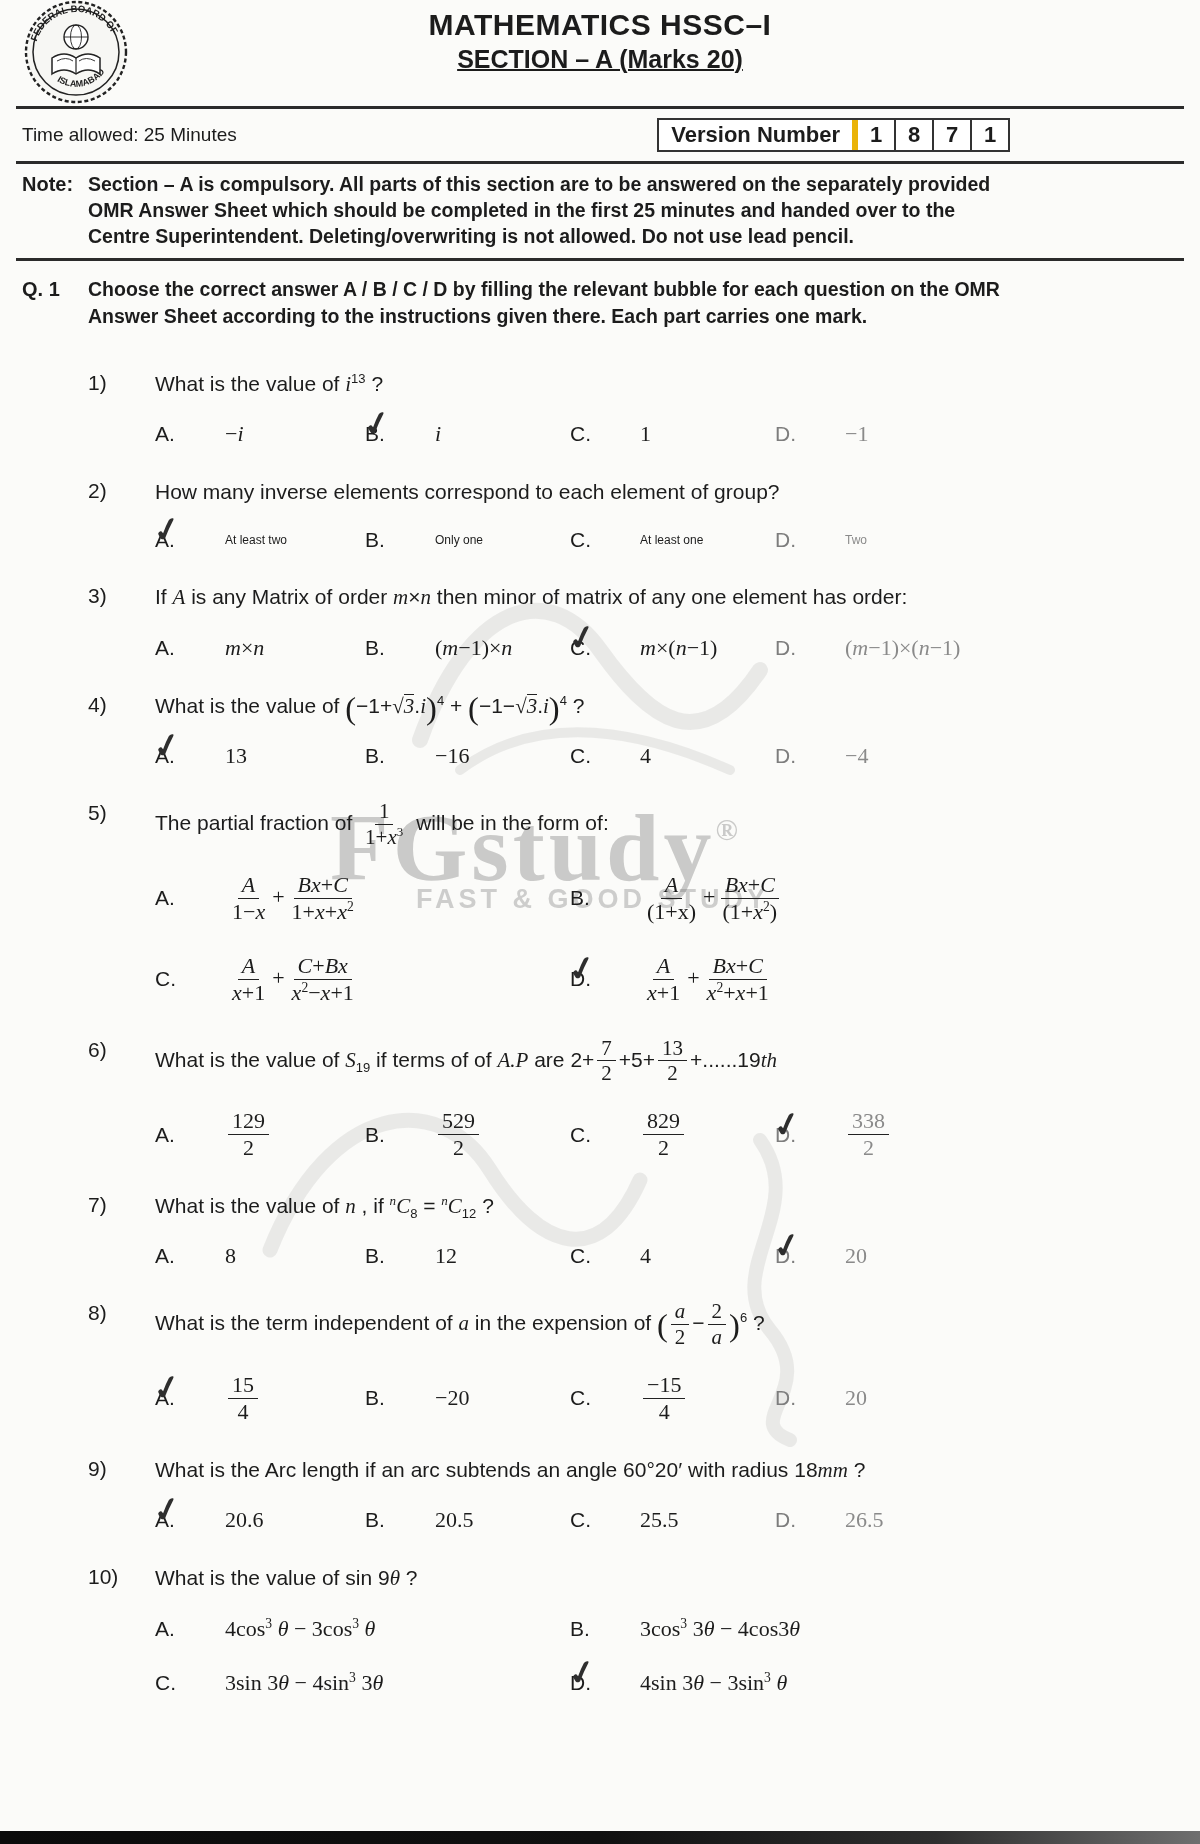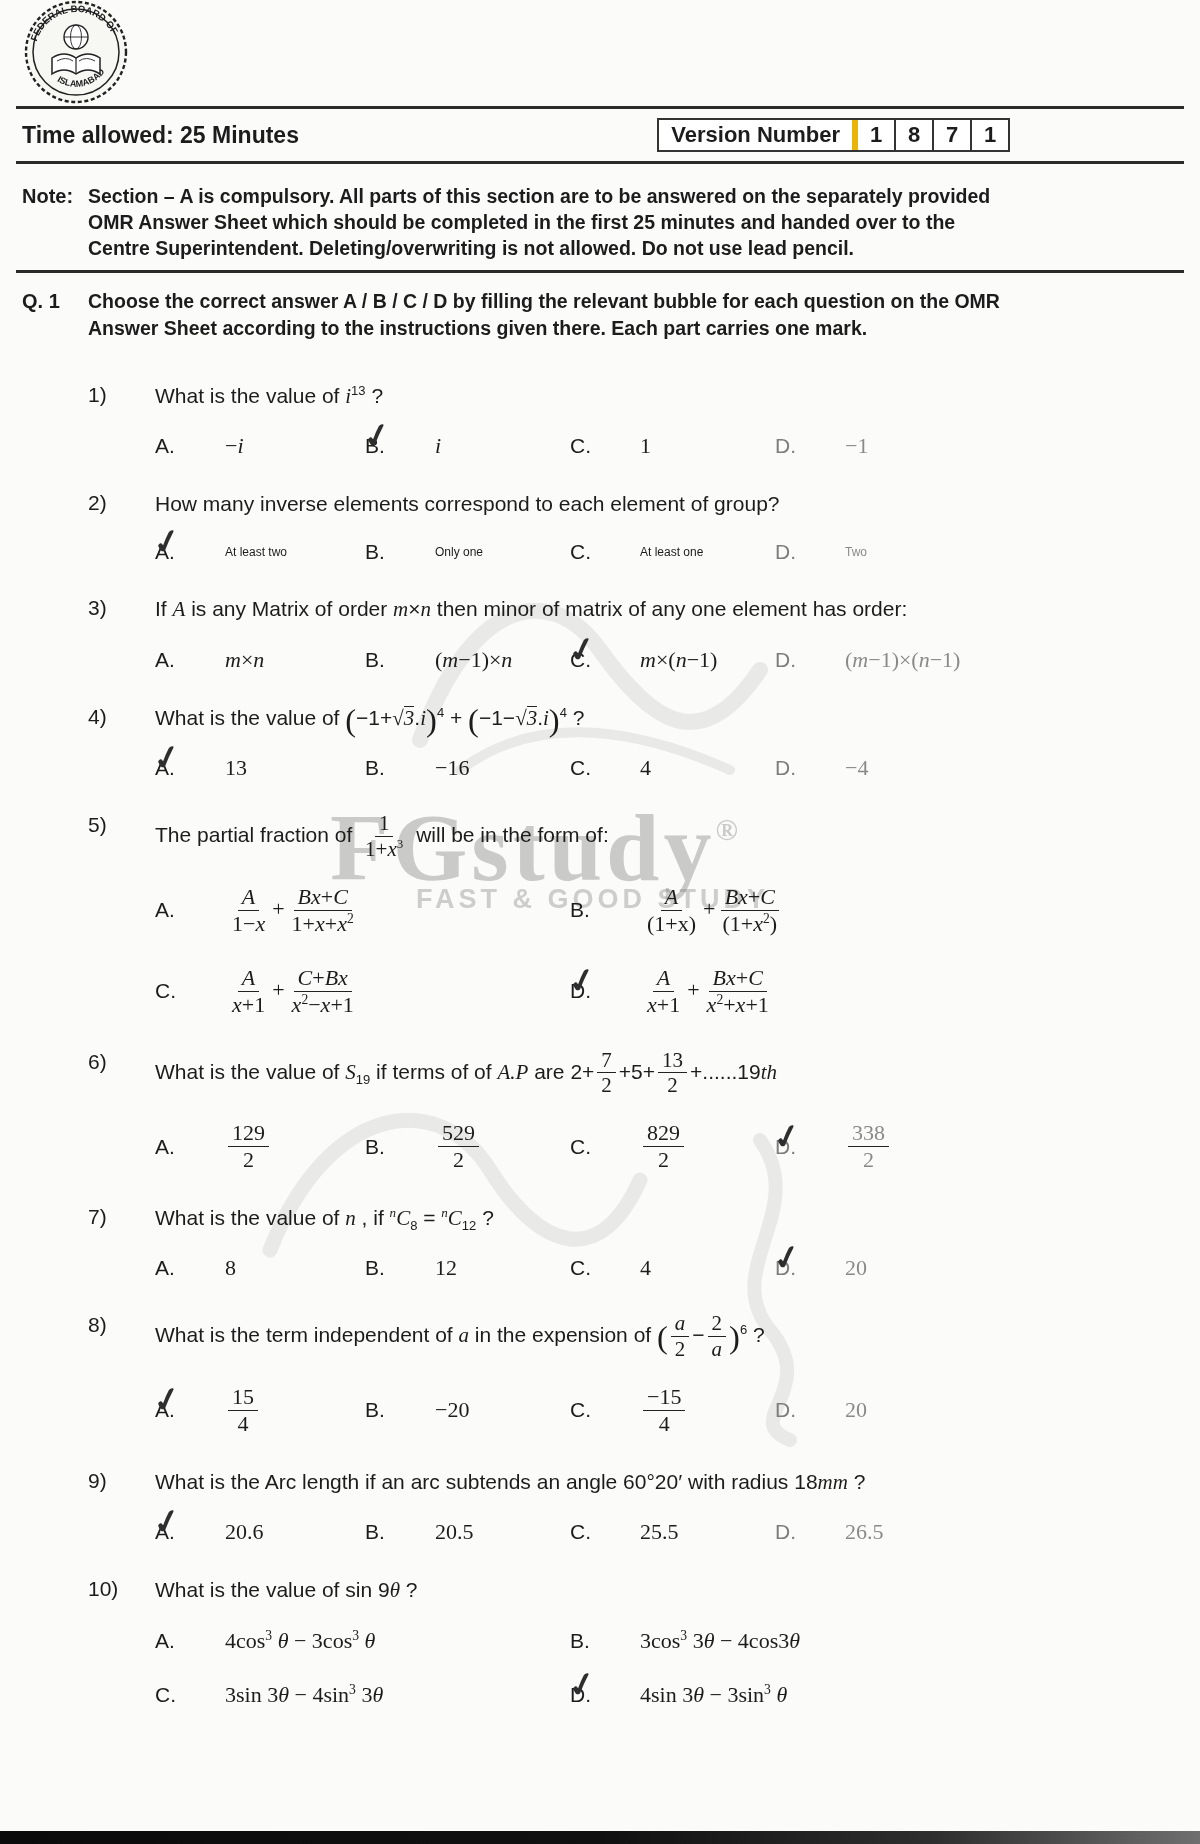--- a/index.html
+++ b/index.html
@@ -12,29 +12,29 @@
 
   
   .header{position:relative;min-height:96px;border-bottom:3px solid #2b2b2b;padding:4px 0 6px;}
   .logo{position:absolute;left:8px;top:0;width:104px;height:104px;}
   .titles{text-align:center;margin:4px 130px 0 130px;}
   .title{font-size:30px;font-weight:bold;letter-spacing:.5px;}
   .subtitle{font-size:25px;font-weight:bold;text-decoration:underline;text-decoration-thickness:2px;margin-top:3px;}
 
   
   .meta-row{display:flex;justify-content:space-between;align-items:center;padding:9px 6px;border-bottom:3px solid #2b2b2b;}
-  .time{font-size:23px;font-weight:bold;}
+  .time{font-size:19px;font-weight:normal;}
   .version{display:flex;border:2px solid #333;font-weight:bold;margin-right:168px;background:#fff;}
   .version-label{padding:2px 12px;font-size:22px;border-right:6px solid #eab308;white-space:nowrap;}
   .version-digits{display:flex;}
   .vd{width:36px;text-align:center;font-size:22px;padding:2px 0;border-right:2px solid #333;}
   .vd:last-child{border-right:none;}
 
   
-  .note-row{display:flex;padding:7px 6px 9px;border-bottom:3px solid #2b2b2b;margin-top:12px;}
+  .note-row{display:flex;padding:7px 6px 9px;border-bottom:3px solid #2b2b2b;}
   .q1-row{display:flex;padding:15px 6px 4px;}
   .lbl{width:66px;flex:none;font-weight:bold;font-size:20px;line-height:1.32;}
   .btxt{font-weight:bold;font-size:19.5px;line-height:1.34;flex:1;padding-right:175px;text-align:left;}
   .q1-row .btxt{padding-right:150px;}
 
   
   .questions{margin-left:72px;padding-top:6px;}
   .question{display:flex;margin-top:30px;}
   .q-number{width:67px;flex:none;font-size:21px;padding-top:2px;}
   .q-body{flex:1;}
@@ -107,20 +107,24 @@
           <textPath href="#arcB" startOffset="28%">ISLAMABAD</textPath>
         </text>
         <circle cx="52" cy="37" r="12" fill="#fff" stroke="#222" stroke-width="1.4"></circle>
         <ellipse cx="52" cy="37" rx="5.5" ry="12" fill="none" stroke="#222" stroke-width="0.9"></ellipse>
         <line x1="40" y1="37" x2="64" y2="37" stroke="#222" stroke-width="0.9"></line>
         <path d="M28 58 Q40 50 52 58 Q64 50 76 58 L76 74 Q64 66 52 74 Q40 66 28 74 Z" fill="#fff" stroke="#222" stroke-width="1.5"></path>
         <line x1="52" y1="58" x2="52" y2="74" stroke="#222" stroke-width="1.2"></line>
         <path d="M33 61 Q42 56 49 61 M55 61 Q62 56 71 61" fill="none" stroke="#222" stroke-width="0.9"></path>
       </svg>
     </div>
+    <div class="titles">
+      <div class="title">MATHEMATICS HSSC–I</div>
+      <div class="subtitle">SECTION – A (Marks 20)</div>
+    </div>
   </div>
 
   <div class="meta-row">
     <div class="time">Time allowed: 25 Minutes</div>
     <div class="version">
       <div class="version-label">Version Number</div>
       <div class="version-digits">
           <div class="vd">1</div>
           <div class="vd">8</div>
           <div class="vd">7</div>

